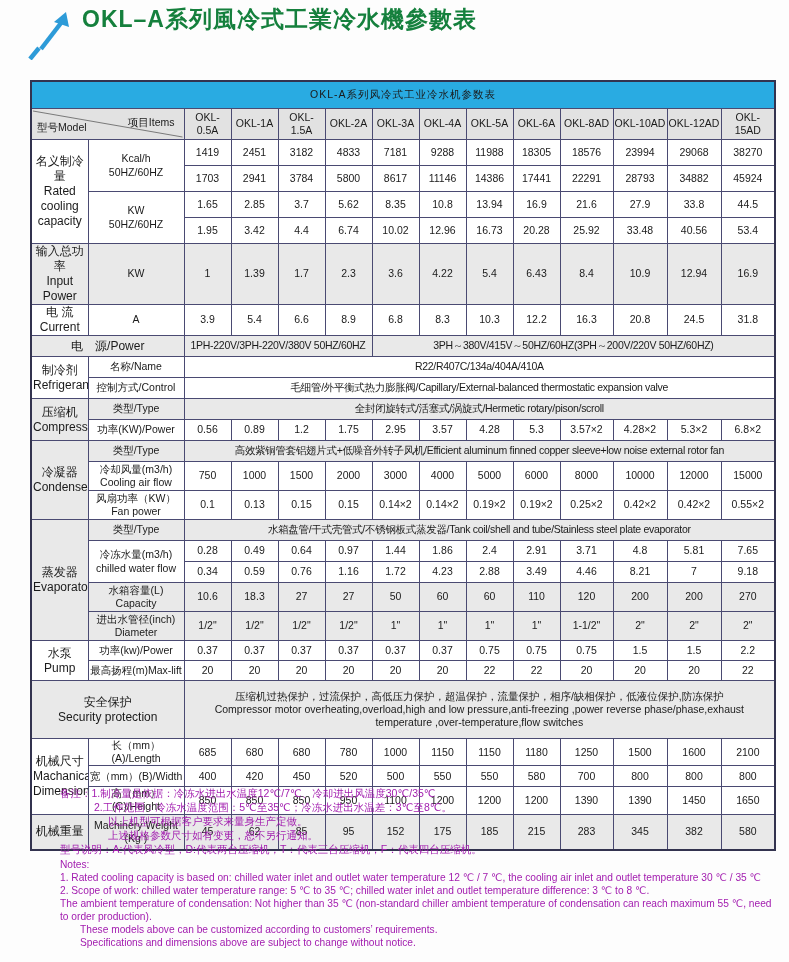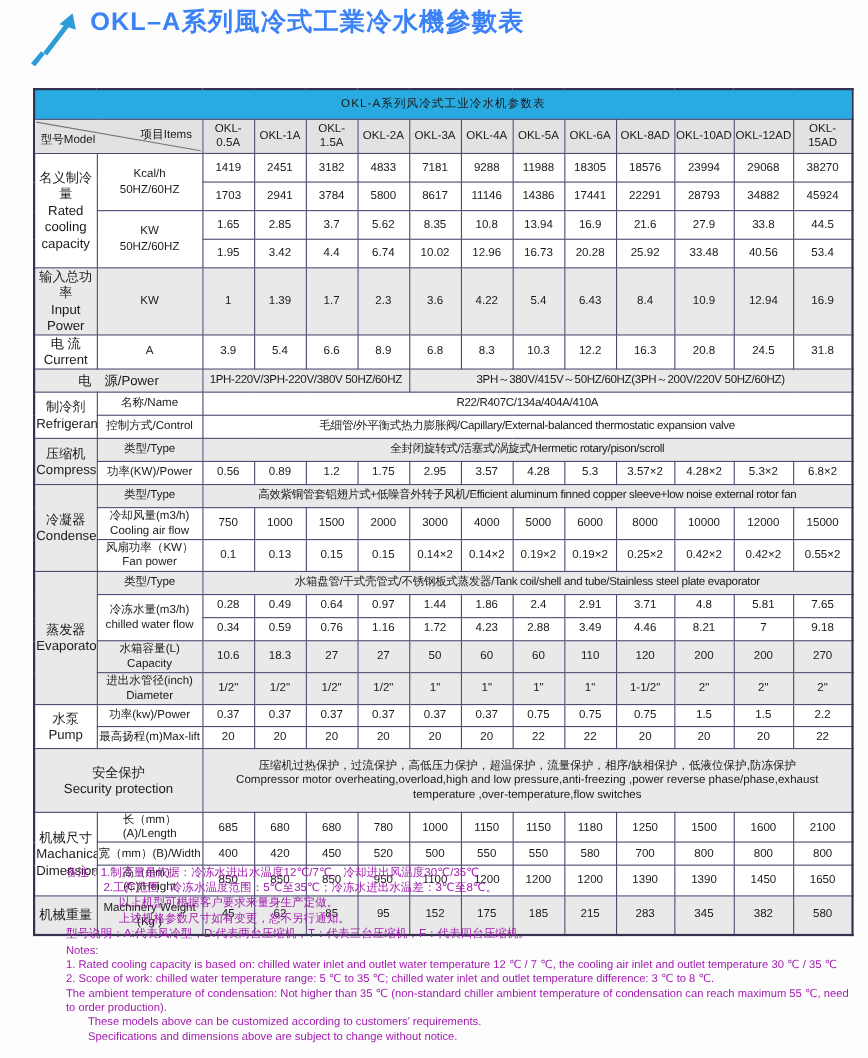--- a/index.html
+++ b/index.html
@@ -7,21 +7,21 @@
     width:789px;height:962px;overflow:hidden;background:#fdfdfd;
     font-family:"Liberation Sans","DejaVu Sans",sans-serif;color:#222;
     -webkit-font-smoothing:antialiased;
   }
   .page{position:relative;width:789px;height:962px;}
 
   
   .doc-header{position:absolute;left:28px;top:6px;display:flex;align-items:flex-start;}
   .logo{width:46px;height:52px;margin-top:2px;}
   .titles{margin-left:8px;}
-  .title-zh{font-size:23px;font-weight:700;color:#3b82f6;letter-spacing:1px;line-height:1.2;}
+  .title-zh{font-size:23px;font-weight:700;color:#15803d;letter-spacing:1px;line-height:1.2;}
   .title-en{font-size:15px;font-weight:600;color:#333;margin-top:2px;letter-spacing:.2px;}
 
   
   table.spec{
     position:absolute;left:30px;top:80px;width:744px;
     border-collapse:collapse;table-layout:fixed;
     border:2px solid #33334f;
   }
   table.spec th,table.spec td{
     border:1px solid #4a4a72;padding:0 1px;

